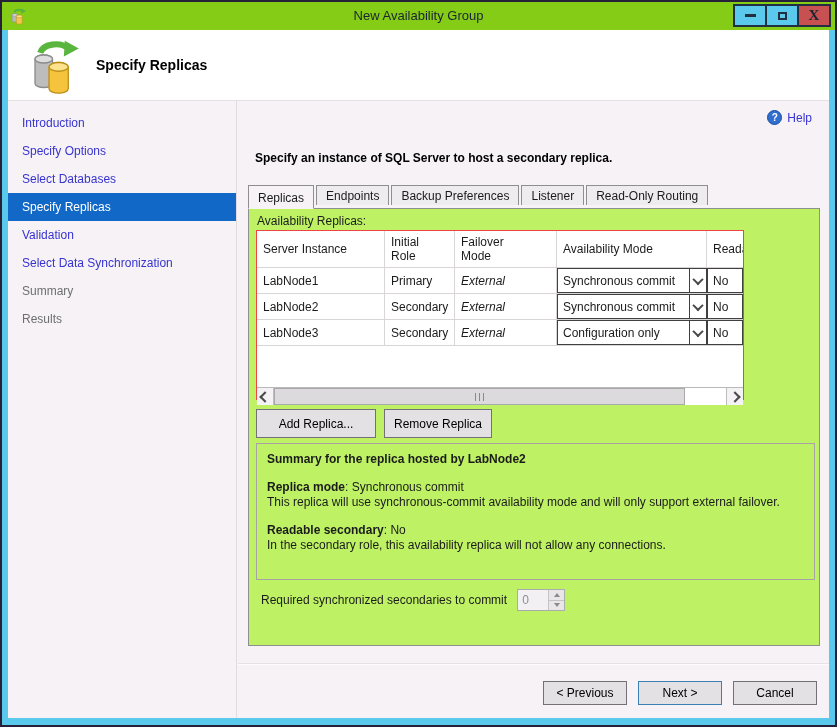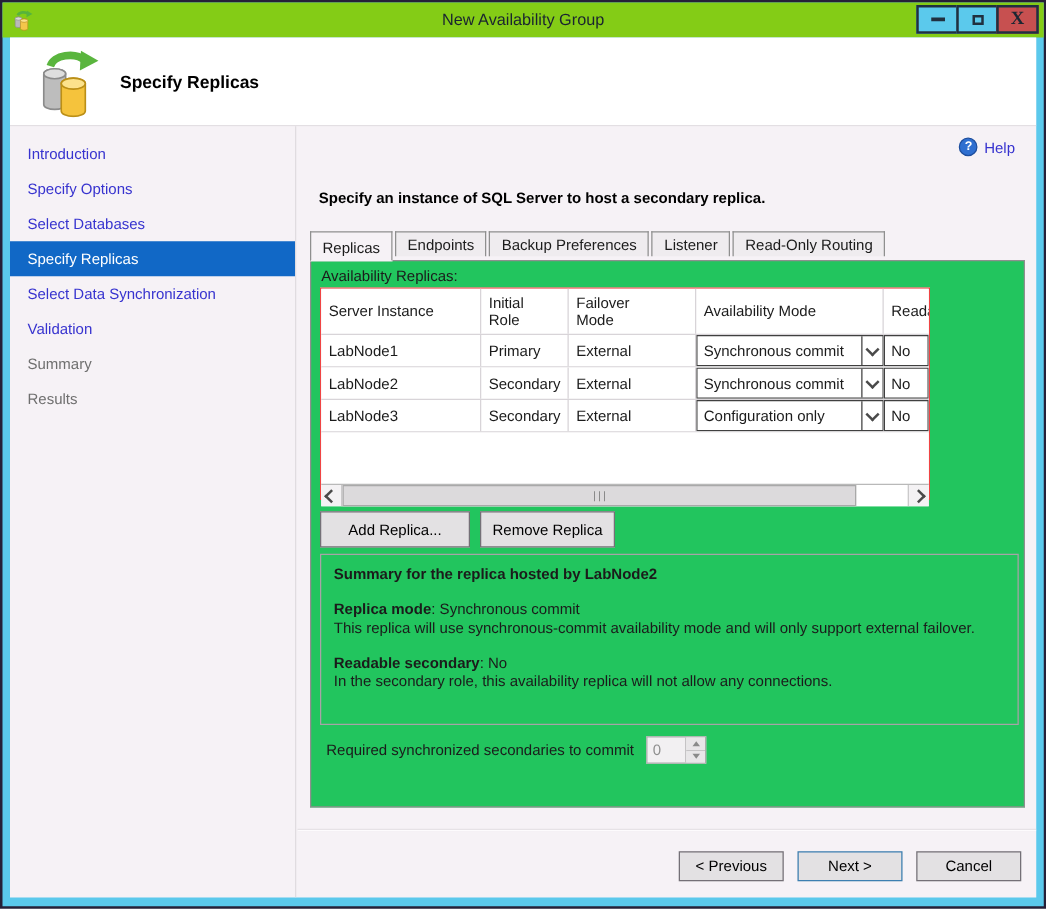--- a/index.html
+++ b/index.html
@@ -30,36 +30,36 @@
   
   .content{position:absolute;left:230px;top:0;width:591px;height:100%;}
   .help{position:absolute;top:9px;right:17px;display:flex;align-items:center;gap:5px;cursor:pointer;}
   .help-icon{width:15px;height:15px;border-radius:50%;background:#2f6fd0;border:1px solid #1d4e9e;color:#fff;font-size:10px;font-weight:bold;display:flex;align-items:center;justify-content:center;box-sizing:border-box;}
   .help-label{color:#3733CF;}
   .instruction{position:absolute;left:17px;top:50px;font-weight:bold;font-size:12px;color:#000;}
   
   .tabstrip{position:absolute;left:10px;top:84px;height:23px;display:flex;align-items:flex-start;z-index:3;}
   .tab{background:#EFECEF;border:1px solid #8F8F8F;border-bottom:none;padding:3px 9px 3px 9px;margin-right:2px;color:#1b1b1b;cursor:pointer;height:20px;box-sizing:border-box;white-space:nowrap;}
   .tab.active{background:#F6F2F6;height:24px;padding-top:5px;position:relative;z-index:4;margin-bottom:-1px;border-bottom:1px solid #F6F2F6;}
-  .tabpage{position:absolute;left:10px;top:107px;width:572px;height:438px;border:1px solid #8F8F8F;background:#22c55e;box-sizing:border-box;z-index:2;}
+  .tabpage{position:absolute;left:10px;top:107px;width:572px;height:438px;border:1px solid #8F8F8F;background:#bef264;box-sizing:border-box;z-index:2;}
   .grid-label{position:absolute;left:8px;top:5px;}
   
   .grid{position:absolute;left:7px;top:21px;width:488px;height:170px;border:1px solid #ef4444;background:#fff;box-sizing:border-box;}
   .grid-head{display:flex;height:36px;border-bottom:1px solid #D8D4D8;background:#fff;}
   .hcell{display:flex;align-items:center;padding-left:6px;border-right:1px solid #D8D4D8;box-sizing:border-box;color:#1b1b1b;overflow:hidden;}
   .hcell.c1{width:128px;}
   .hcell.c2{width:70px;padding-right:14px;}
   .hcell.c3{width:102px;padding-right:28px;}
   .hcell.c4{width:150px;}
   .hcell.c5{flex:1;border-right:none;white-space:nowrap;}
   .grow{display:flex;height:25px;border-bottom:1px solid #D8D4D8;background:#fff;}
   .gcell{display:flex;align-items:center;padding-left:6px;border-right:1px solid #D8D4D8;box-sizing:border-box;overflow:hidden;}
   .gcell.c1{width:128px;}
   .gcell.c2{width:70px;}
-  .gcell.c3{width:102px;}
+  .gcell.c3{width:102px;font-style:italic;}
   .gcell.c4{width:150px;padding:0;border-right:none;}
   .gcell.c5{flex:1;padding:0;border-right:none;}
   .combo{display:flex;width:100%;height:100%;border:1px solid #404040;box-sizing:border-box;background:#fff;align-items:center;}
   .combo .val{flex:1;padding-left:5px;white-space:nowrap;overflow:hidden;}
   .combo .dd{width:16px;height:100%;border-left:1px solid #404040;display:flex;align-items:center;justify-content:center;}
   .chev{width:6px;height:6px;border-top:2px solid #4a4a4a;border-right:2px solid #4a4a4a;display:block;}
   .chev.down{transform:rotate(135deg) translate(-1px,1px);}
   .chev.left{transform:rotate(225deg);}
   .chev.right{transform:rotate(45deg);}
   .grid-fill{height:41px;background:#fff;}
@@ -137,22 +137,22 @@
       <div class="hdr-title">Specify Replicas</div>
     </div>
 
     <div class="body">
 
       <div class="sidebar">
         <div class="nav-item">Introduction</div>
         <div class="nav-item">Specify Options</div>
         <div class="nav-item">Select Databases</div>
         <div class="nav-item selected">Specify Replicas</div>
+        <div class="nav-item">Validation</div>
         <div class="nav-item">Select Data Synchronization</div>
-        <div class="nav-item">Validation</div>
         <div class="nav-item disabled">Summary</div>
         <div class="nav-item disabled">Results</div>
       </div>
 
       <div class="content">
 
         <div class="help">
           <span class="help-icon">?</span>
           <span class="help-label">Help</span>
         </div>

